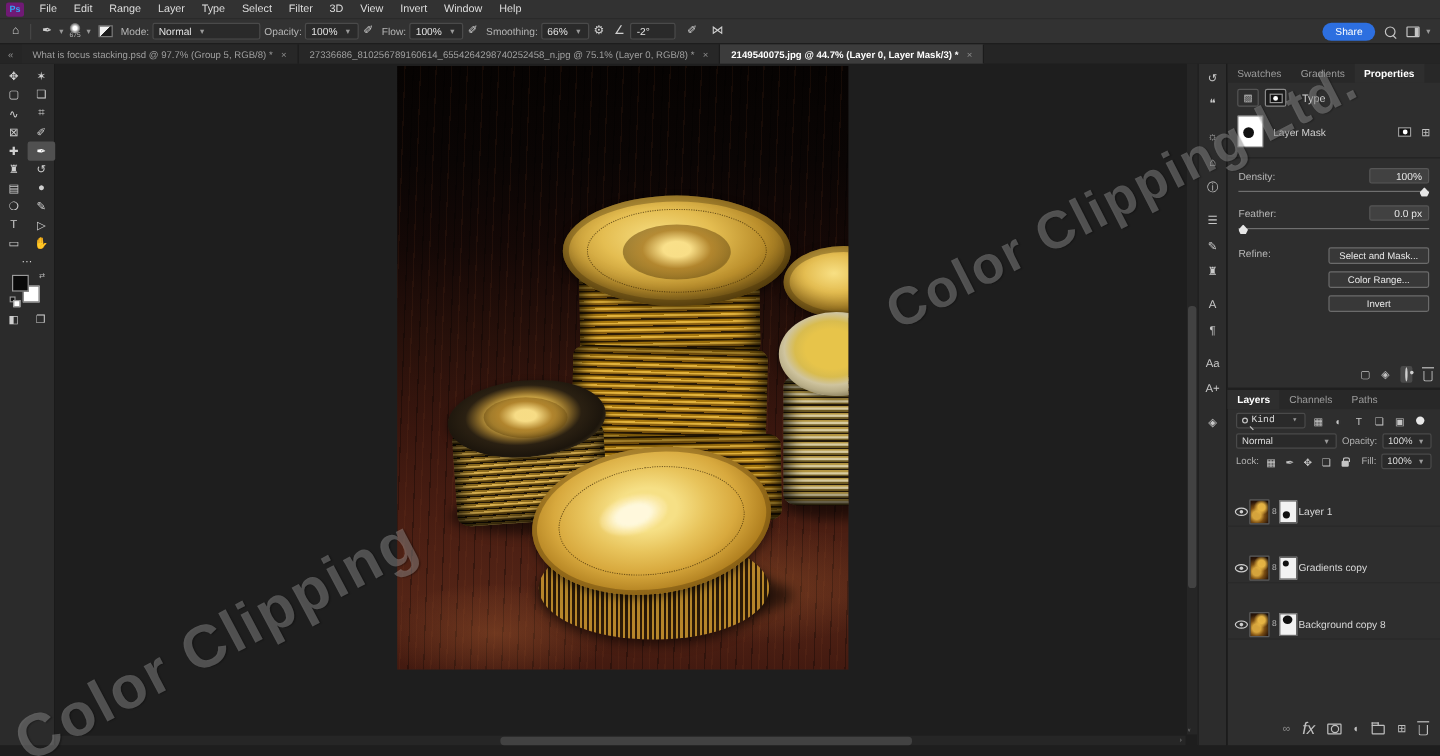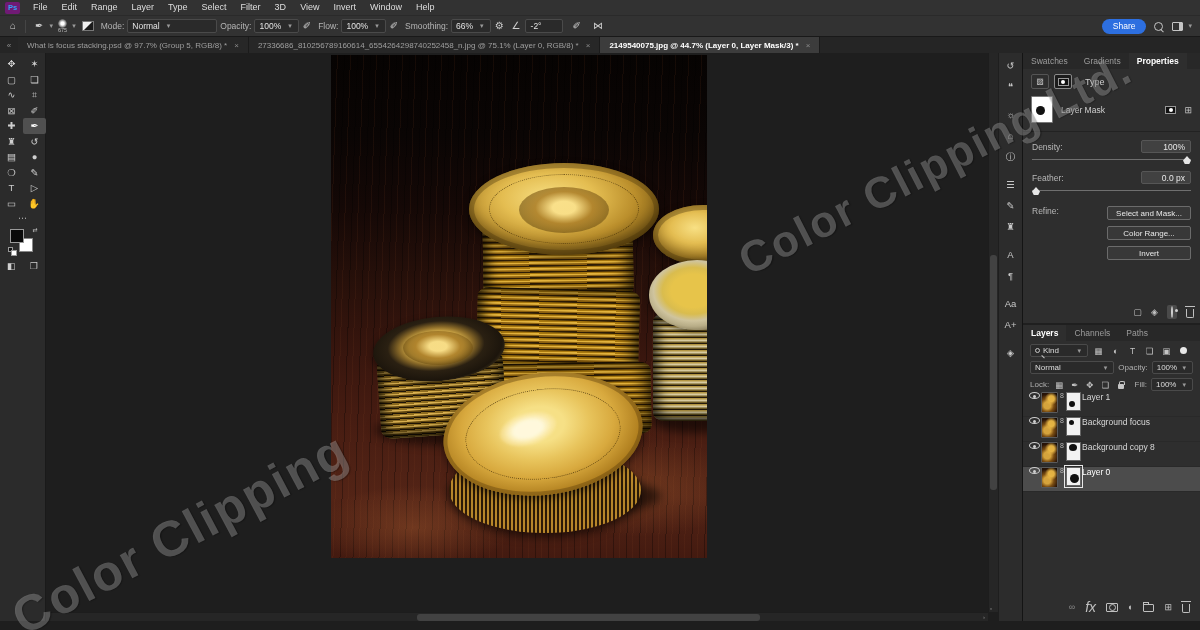--- a/index.html
+++ b/index.html
@@ -123,21 +123,21 @@
   .lp-ctl { display:flex; align-items:center; padding:3px 7px 1px 7px; gap:4px; }
   .kind-dd { display:flex; align-items:center; gap:3px; background:#2a2a2a; border:1px solid #4a4a4a; border-radius:2px; height:13px; padding:0 4px; color:#ddd; font-size:8px; }
   .ftype { color:#c5c5c5; font-size:8.5px; width:13px; text-align:center; }
   .fcircle { width:7px; height:7px; background:#e8e8e8; border-radius:50%; margin-left:3px; }
   .dd { display:flex; align-items:center; justify-content:space-between; background:#2a2a2a; border:1px solid #4a4a4a; border-radius:2px; height:13px; padding:0 4px; color:#ddd; font-size:8px; }
   .lp-label { color:#b0b0b0; font-size:8px; white-space:nowrap; }
   .lock-ic { color:#c5c5c5; font-size:8.5px; margin:0 2px; }
   .lock-shape { width:6px; height:5px; background:#c5c5c5; border-radius:1px; position:relative; margin:3px 3px 0 3px; }
   .lock-shape::before { content:""; position:absolute; left:0.5px; top:-3px; width:4px; height:3px; border:1px solid #c5c5c5; border-bottom:none; border-radius:2px 2px 0 0; }
 
-  .layer-row { display:flex; align-items:flex-start; height:25px; padding:0 6px; gap:1px; border-bottom:1px solid #292929; }
+  .layer-row { display:flex; align-items:center; height:25px; padding:0 6px; gap:1px; border-bottom:1px solid #292929;margin-top:22px; }
   .layer-row.selected { background:#4c4c4c; }
   .eye { width:11px; height:7px; border:1px solid #cfcfcf; border-radius:50%; position:relative; flex:none; }
   .eye::after { content:""; position:absolute; left:3px; top:1.5px; width:3px; height:3px; background:#cfcfcf; border-radius:50%; }
   .lthumb { width:17px; height:21px; border:1px solid #5a5a5a; border-radius:1px; flex:none;
     background:radial-gradient(circle at 62% 30%, rgba(235,185,70,.95) 0 18%, transparent 40%), radial-gradient(circle at 35% 65%, #d5a33c 0 22%, #7a4d12 42%, #2b1508 70%, #120a05 100%); }
   .llink { color:#b5b5b5; font-size:7px; flex:none; width:6px; text-align:center; }
   .lmask { width:15px; height:19px; background:#f2f2f2; border:1px solid #666; position:relative; flex:none; }
   .lmask::after { content:""; position:absolute; background:#101010; border-radius:50%; }
   .spot-a::after { left:2px; bottom:3px; width:6px; height:6px; }
   .spot-b::after { left:2px; top:2px; width:5px; height:5px; }
@@ -395,21 +395,21 @@
       </div>
     </div>
 
     <div class="layers-panel">
       <div class="ptabs">
         <span class="ptab active">Layers</span>
         <span class="ptab">Channels</span>
         <span class="ptab">Paths</span>
       </div>
       <div class="lp-ctl">
-        <div class="kind-dd" style="width:58px;">
+        <div class="kind-dd" style="width:58px;font-family:Liberation Mono, monospace;">
           <span class="mag" style="width:5px;height:5px;"></span>
           <span>Kind</span>
           <span class="ob-chev" style="margin-left:auto;">▾</span>
         </div>
         <span class="ftype">▦</span>
         <span class="ftype">◐</span>
         <span class="ftype">T</span>
         <span class="ftype">❏</span>
         <span class="ftype">▣</span>
         <span class="fcircle"></span>
@@ -444,35 +444,28 @@
         <span class="lthumb"></span>
         <span class="llink">8</span>
         <span class="lmask spot-a"></span>
         <span class="lname">Layer 1</span>
       </div>
       <div class="layer-row">
         <span class="eye"></span>
         <span class="lthumb"></span>
         <span class="llink">8</span>
         <span class="lmask spot-b"></span>
-        <span class="lname">Background focus</span>
+        <span class="lname">Gradients copy</span>
       </div>
       <div class="layer-row">
         <span class="eye"></span>
         <span class="lthumb"></span>
         <span class="llink">8</span>
         <span class="lmask spot-d"></span>
         <span class="lname">Background copy 8</span>
-      </div>
-      <div class="layer-row selected">
-        <span class="eye"></span>
-        <span class="lthumb"></span>
-        <span class="llink">8</span>
-        <span class="lmask spot-e mask-selected"></span>
-        <span class="lname" style="color:#fff;">Layer 0</span>
       </div>
 
       <div class="layers-foot">
         <span class="foot-ic" style="color:#8a8a8a;">∞</span>
         <span class="fx">fx</span>
         <span class="maskchip"></span>
         <span class="foot-ic">◐</span>
         <span class="folder"></span>
         <span class="foot-ic">⊞</span>
         <span class="trash"></span>

